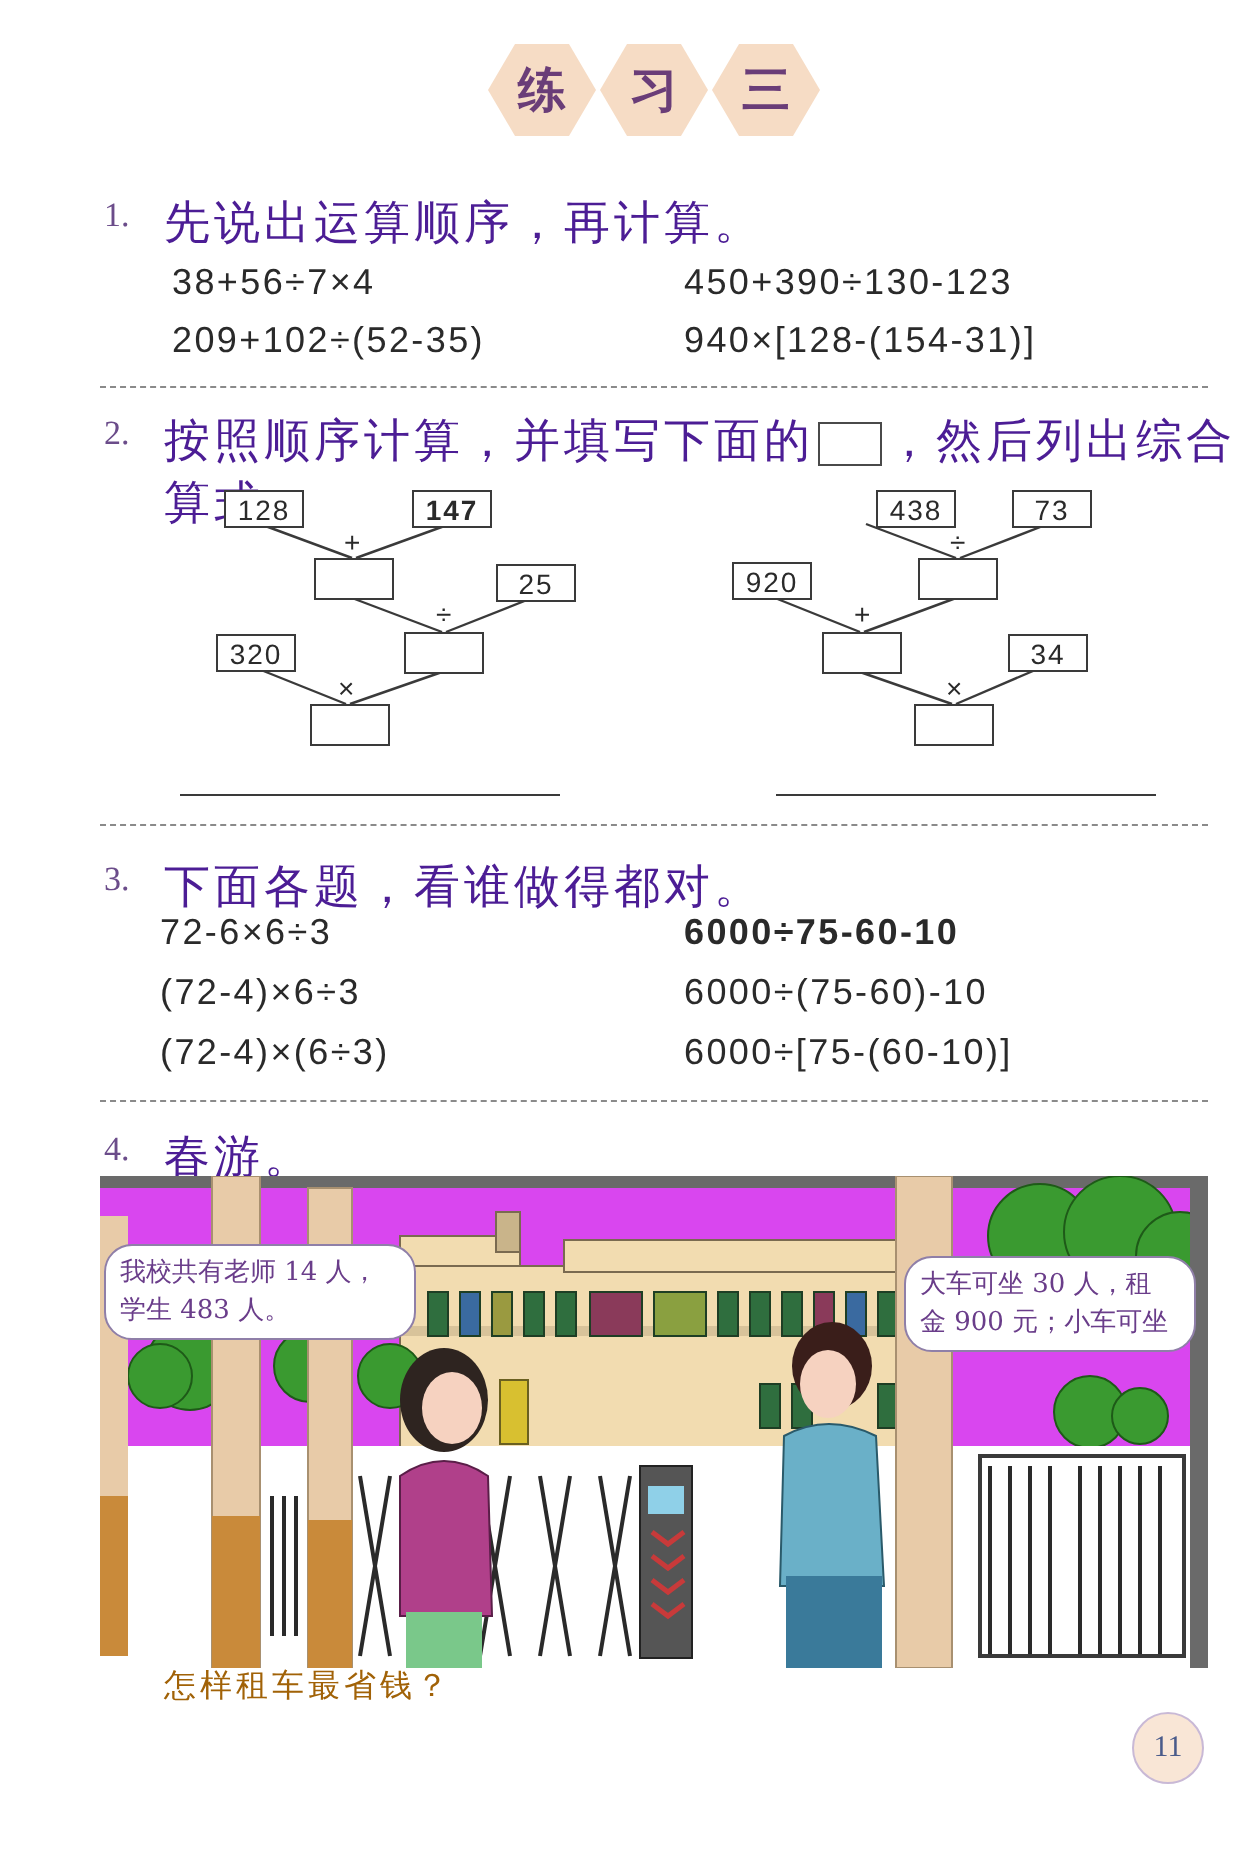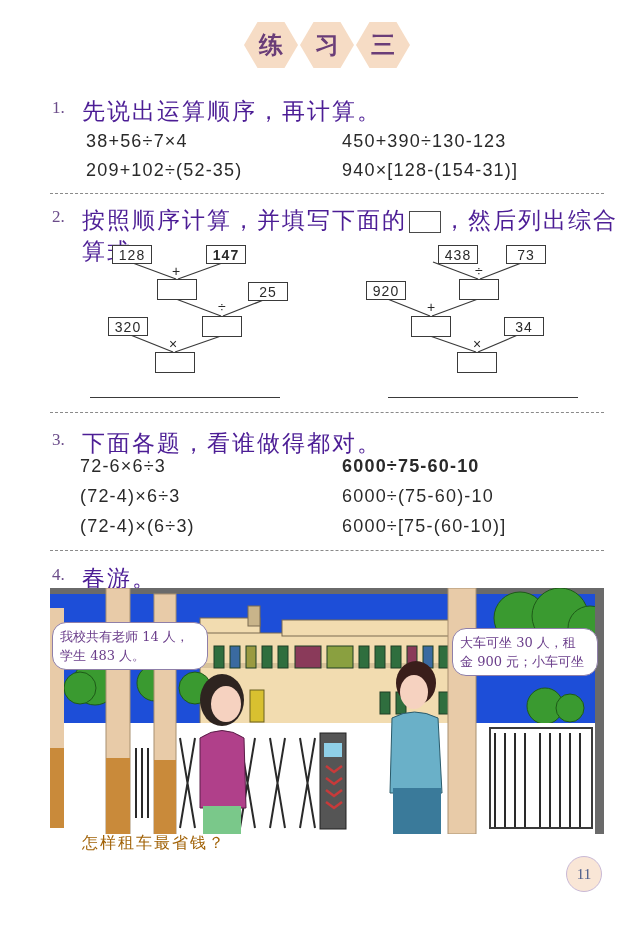--- a/index.html
+++ b/index.html
@@ -20,21 +20,21 @@
   
   .nbox { position:absolute; border:1.3px solid #3a3a3a; background:#fff;
           font-family:"Liberation Sans", sans-serif; font-size:14px; letter-spacing:1px;
           display:flex; align-items:center; justify-content:center; height:17px; }
   .ebox { position:absolute; border:1.3px solid #3a3a3a; background:#fff; width:38px; height:19px; }
   .op { position:absolute; font-family:"Liberation Sans", sans-serif; font-size:14px; color:#2a2a2a; }
   .answer-line { position:absolute; height:0; border-top:1px solid #3a3a3a; }
   svg.lines { position:absolute; left:0; top:0; }
   
   .scene { position:absolute; left:50px; top:588px; width:554px; height:246px; overflow:hidden;
-           background:#1d4ed8; }
+           background:#d946ef; }
   .bubble { position:absolute; background:#fff; border:1.5px solid #8f7fa8; border-radius:14px;
             color:#6a3d8a; font-size:13px; line-height:19px; padding:4px 7px; }
   .caption { position:absolute; font-size:16px; letter-spacing:2px; color:#a16207; }
   .pagenum { position:absolute; left:566px; top:856px; width:34px; height:34px; border-radius:50%;
              background:#f9e6d6; border:1px solid #c9b9d6; display:flex; align-items:center;
              justify-content:center; color:#4a5b8a; font-family:"Liberation Serif", serif; font-size:15px; }
 </style>
 </head>
 <body>
 

